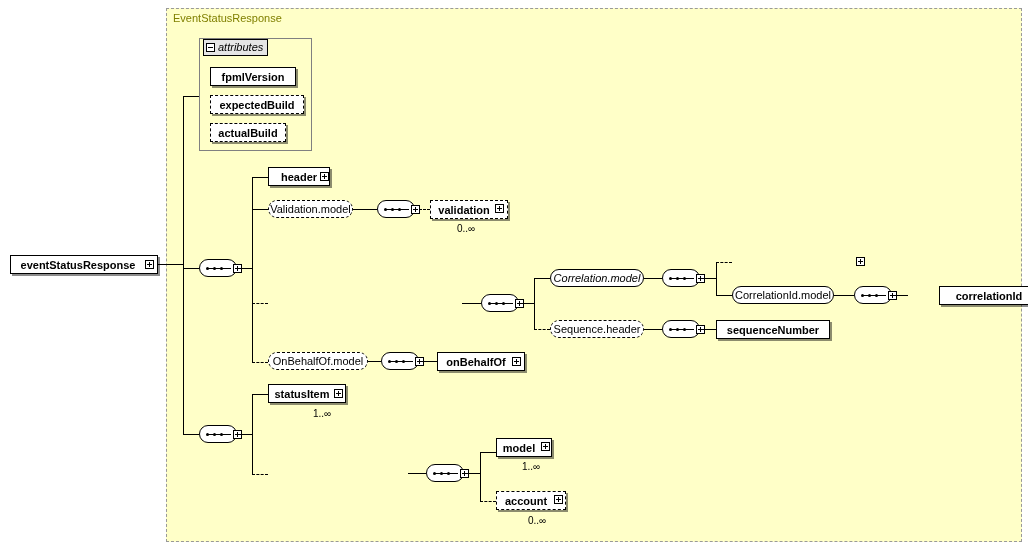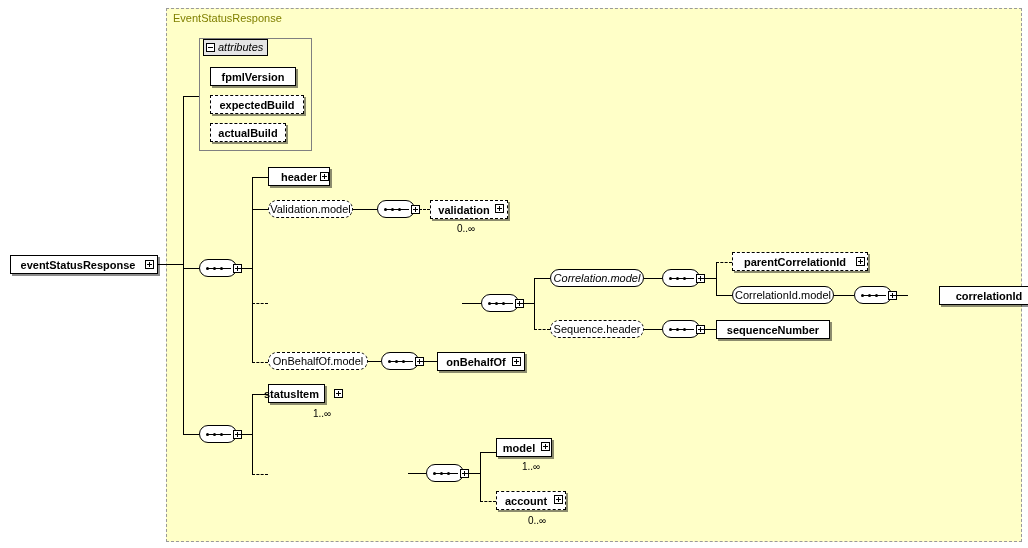--- a/index.html
+++ b/index.html
@@ -212,23 +212,20 @@
         <i style="left:7px;"></i>
         <i style="left:14px;"></i>
       </div>
   </div>
   <div class="plus" style="left:696px;top:274px;"></div>
 
   <div class="ln hl" style="left:700px;top:278px;width:16px;"></div>
   <div class="ln vl" style="left:716px;top:262px;height:34px;"></div>
 
   <div class="dash-h" style="left:716px;top:262px;width:16px;"></div>
-  <div class="node dashed bold shadow" style="left:732px;top:252px;width:136px;height:19px;padding-right:10px;">
-    <span>parentCorrelationId</span>
-  </div>
   <div class="plus" style="left:856px;top:257px;"></div>
 
   <div class="ln hl" style="left:716px;top:295px;width:16px;"></div>
   <div class="node rounded solid" style="left:732px;top:286px;width:102px;height:18px;">
     <span>CorrelationId.model</span>
   </div>
   <div class="ln hl" style="left:834px;top:295px;width:20px;"></div>
   <div class="seq" style="left:854px;top:286px;">
     <div class="bar"></div>
     <div class="dots">
@@ -289,21 +286,21 @@
         <i style="left:7px;"></i>
         <i style="left:14px;"></i>
       </div>
   </div>
   <div class="plus" style="left:233px;top:430px;"></div>
 
   <div class="ln hl" style="left:237px;top:434px;width:15px;"></div>
   <div class="ln vl" style="left:252px;top:394px;height:80px;"></div>
 
   <div class="ln hl" style="left:252px;top:394px;width:16px;"></div>
-  <div class="node solid bold shadow" style="left:268px;top:384px;width:57px;height:19px;padding-right:10px;">
+  <div class="node solid bold shadow" style="left:268px;top:384px;width:78px;height:19px;padding-right:10px;">
     <span>statusItem</span>
   </div>
   <div class="plus" style="left:334px;top:389px;"></div>
   <div class="card" style="left:313px;top:408px;">1..∞</div>
 
   <div class="dash-h" style="left:252px;top:474px;width:16px;"></div>
   <div class="ln hl" style="left:408px;top:473px;width:18px;"></div>
   <div class="seq" style="left:426px;top:464px;">
     <div class="bar"></div>
     <div class="dots">

